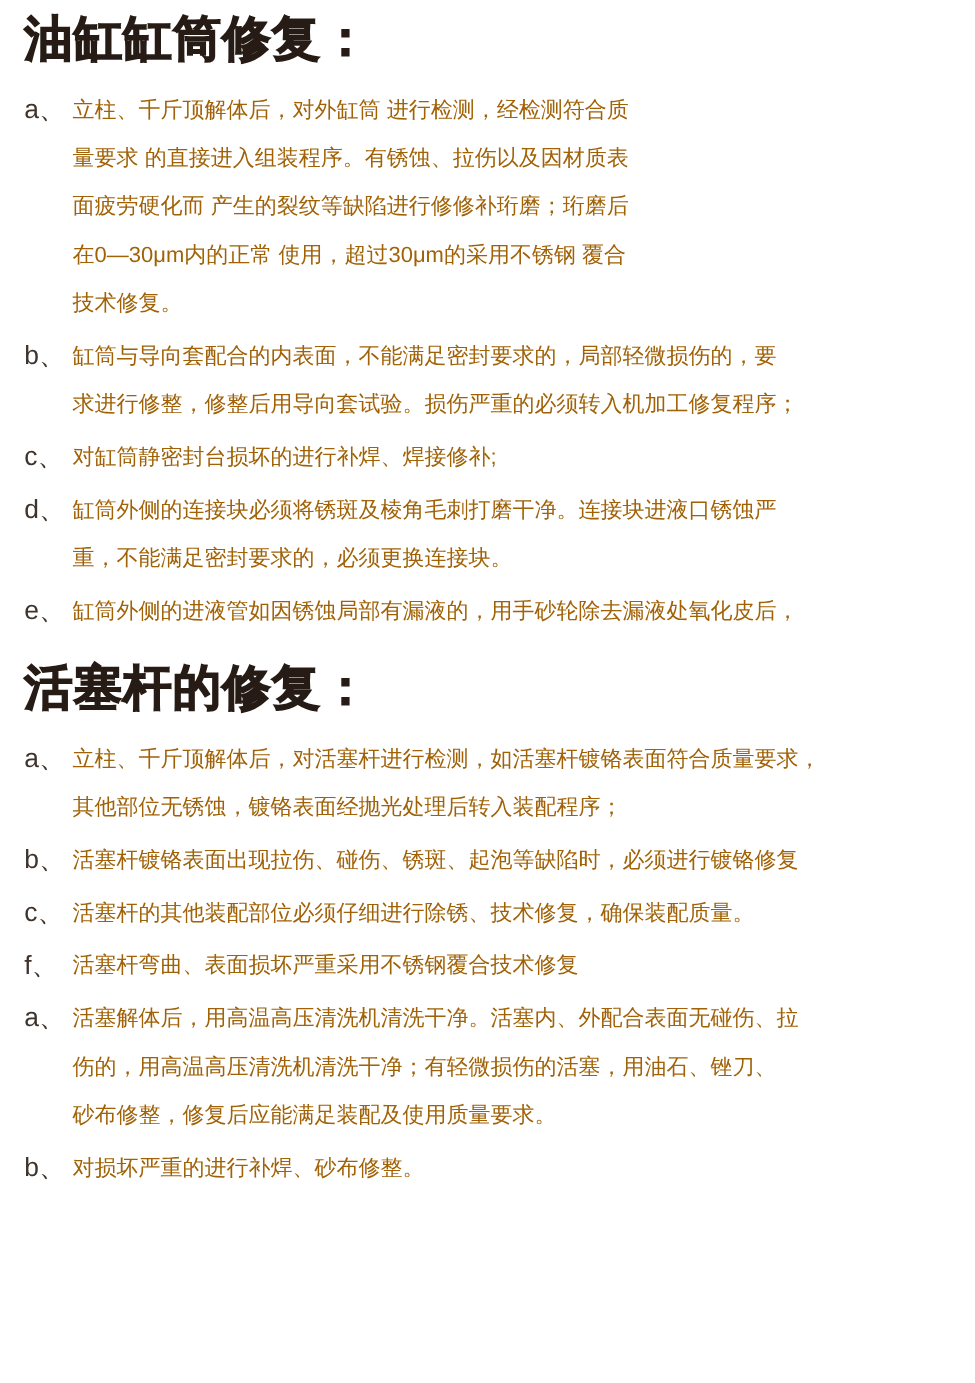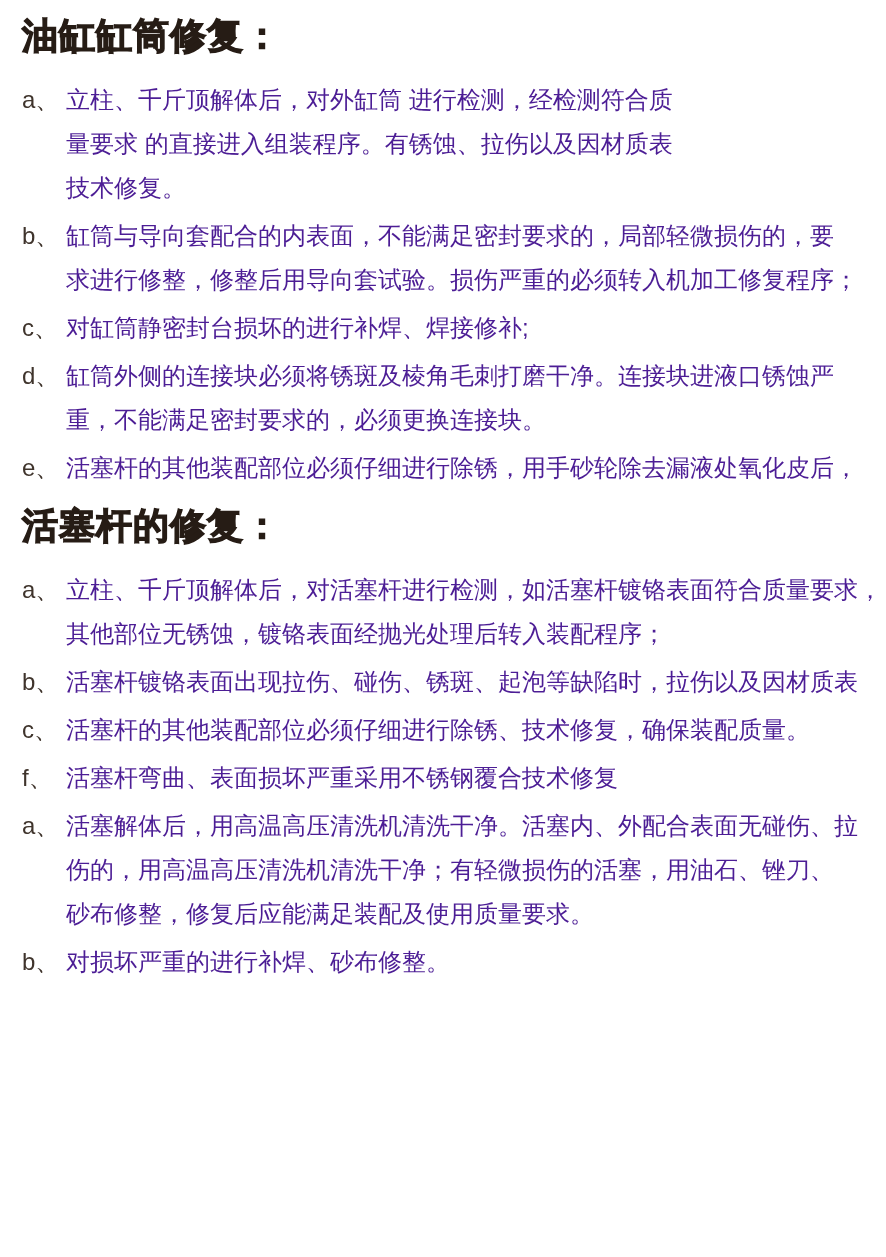--- a/index.html
+++ b/index.html
@@ -7,67 +7,69 @@
   .page {
     position: relative;
     width: 886px;
     height: 1257px;
     background: #ffffff;
     overflow: hidden;
     padding: 12px 0 0 22px;
     font-family: "Liberation Sans", sans-serif;
   }
   .section-heading {
-    font-size: 36px;
+    font-size: 44px;
     line-height: 48px;
     font-weight: 900;
     color: #261c15;
     letter-spacing: 1px;
     -webkit-text-stroke: 1.3px #261c15;
     margin-bottom: 18px;
     white-space: nowrap;
   }
   .section + .section .section-heading {
-    margin-top: 12px;
+    margin-top: 24px;
   }
   .list-item {
     display: flex;
     align-items: flex-start;
     margin-bottom: 4px;
   }
   .item-label {
     flex: 0 0 44px;
     font-size: 24px;
     line-height: 44px;
     color: #3f342c;
     white-space: nowrap;
   }
   .item-text {
     flex: 1 1 auto;
     min-width: 0;
   }
   .text-line {
-    font-size: 24px;
+    font-size: 20px;
     line-height: 44px;
-    color: #4c1d95;
+    color: #a16207;
     letter-spacing: 0px;
     white-space: nowrap;
   }
 </style>
 </head>
 <body>
 
 <div class="page" id="doc-root">
     <div class="section">
       <div class="section-heading">油缸缸筒修复：</div>
       <div class="list-item">
         <span class="item-label">a、</span>
         <div class="item-text">
           <div class="text-line">立柱、千斤顶解体后，对外缸筒 进行检测，经检测符合质</div>
           <div class="text-line">量要求 的直接进入组装程序。有锈蚀、拉伤以及因材质表</div>
+          <div class="text-line">面疲劳硬化而 产生的裂纹等缺陷进行修修补珩磨；珩磨后</div>
+          <div class="text-line">在0—30μm内的正常 使用，超过30μm的采用不锈钢 覆合</div>
           <div class="text-line">技术修复。</div>
         </div>
       </div>
       <div class="list-item">
         <span class="item-label">b、</span>
         <div class="item-text">
           <div class="text-line">缸筒与导向套配合的内表面，不能满足密封要求的，局部轻微损伤的，要</div>
           <div class="text-line">求进行修整，修整后用导向套试验。损伤严重的必须转入机加工修复程序；</div>
         </div>
       </div>
@@ -80,37 +82,37 @@
       <div class="list-item">
         <span class="item-label">d、</span>
         <div class="item-text">
           <div class="text-line">缸筒外侧的连接块必须将锈斑及棱角毛刺打磨干净。连接块进液口锈蚀严</div>
           <div class="text-line">重，不能满足密封要求的，必须更换连接块。</div>
         </div>
       </div>
       <div class="list-item">
         <span class="item-label">e、</span>
         <div class="item-text">
-          <div class="text-line">活塞杆的其他装配部位必须仔细进行除锈，用手砂轮除去漏液处氧化皮后，</div>
+          <div class="text-line">缸筒外侧的进液管如因锈蚀局部有漏液的，用手砂轮除去漏液处氧化皮后，</div>
         </div>
       </div>
     </div>
     <div class="section">
       <div class="section-heading">活塞杆的修复：</div>
       <div class="list-item">
         <span class="item-label">a、</span>
         <div class="item-text">
           <div class="text-line">立柱、千斤顶解体后，对活塞杆进行检测，如活塞杆镀铬表面符合质量要求，</div>
           <div class="text-line">其他部位无锈蚀，镀铬表面经抛光处理后转入装配程序；</div>
         </div>
       </div>
       <div class="list-item">
         <span class="item-label">b、</span>
         <div class="item-text">
-          <div class="text-line">活塞杆镀铬表面出现拉伤、碰伤、锈斑、起泡等缺陷时，拉伤以及因材质表</div>
+          <div class="text-line">活塞杆镀铬表面出现拉伤、碰伤、锈斑、起泡等缺陷时，必须进行镀铬修复</div>
         </div>
       </div>
       <div class="list-item">
         <span class="item-label">c、</span>
         <div class="item-text">
           <div class="text-line">活塞杆的其他装配部位必须仔细进行除锈、技术修复，确保装配质量。</div>
         </div>
       </div>
       <div class="list-item">
         <span class="item-label">f、</span>

